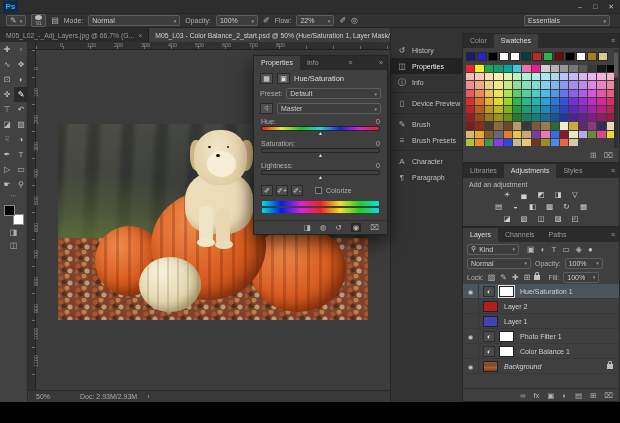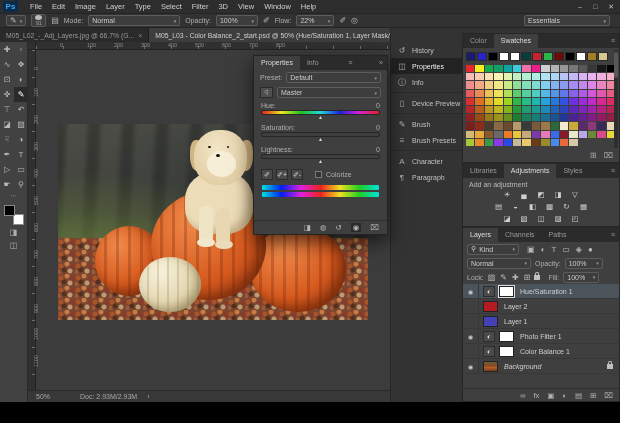--- a/index.html
+++ b/index.html
@@ -165,33 +165,20 @@
   #bottomstrip { position:absolute; left:0; top:402px; width:620px; height:21px; background:#000; }
   .sw, .tool, .dock-item, .ptab, .menu-item { cursor:default; }
 </style>
 </head>
 <body>
 
 <div id="app">
 
   <div id="menubar">
     <div id="ps-logo">Ps</div>
-    <div id="menu-items" style="display: flex;">
-        <span class="menu-item">File</span>
-        <span class="menu-item">Edit</span>
-        <span class="menu-item">Image</span>
-        <span class="menu-item">Layer</span>
-        <span class="menu-item">Type</span>
-        <span class="menu-item">Select</span>
-        <span class="menu-item">Filter</span>
-        <span class="menu-item">3D</span>
-        <span class="menu-item">View</span>
-        <span class="menu-item">Window</span>
-        <span class="menu-item">Help</span>
-      </div>
     <div id="win-controls">
         <span>–</span>
         <span>□</span>
         <span>✕</span>
       </div>
   </div>
 
   <div id="optionsbar">
     <div class="field">
       <span class="opt-icon">✎</span>
@@ -690,20 +677,25 @@
     </div>
   </div>
 
   <div id="float-props">
     <div class="phead" id="fp-head">
         <div class="ptab active">Properties</div>
         <div class="ptab">Info</div>
         <span class="pmenu" style="margin-left: auto;">≡</span>
         <span class="pmenu" style="margin-left: auto;">»</span>
       </div>
+    <div id="fp-title">
+      <span class="fp-ic">▦</span>
+      <span class="fp-ic">▣</span>
+      <span id="fp-name">Hue/Saturation</span>
+    </div>
     <div class="fp-row">
       <span class="fp-label">Preset:</span>
       <div class="field fp-field">
         <span>Default</span>
         <span class="caret" style="margin-left:auto;">▾</span>
       </div>
     </div>
     <div class="fp-row">
       <span class="fp-ic">☟</span>
       <div class="field fp-field">

